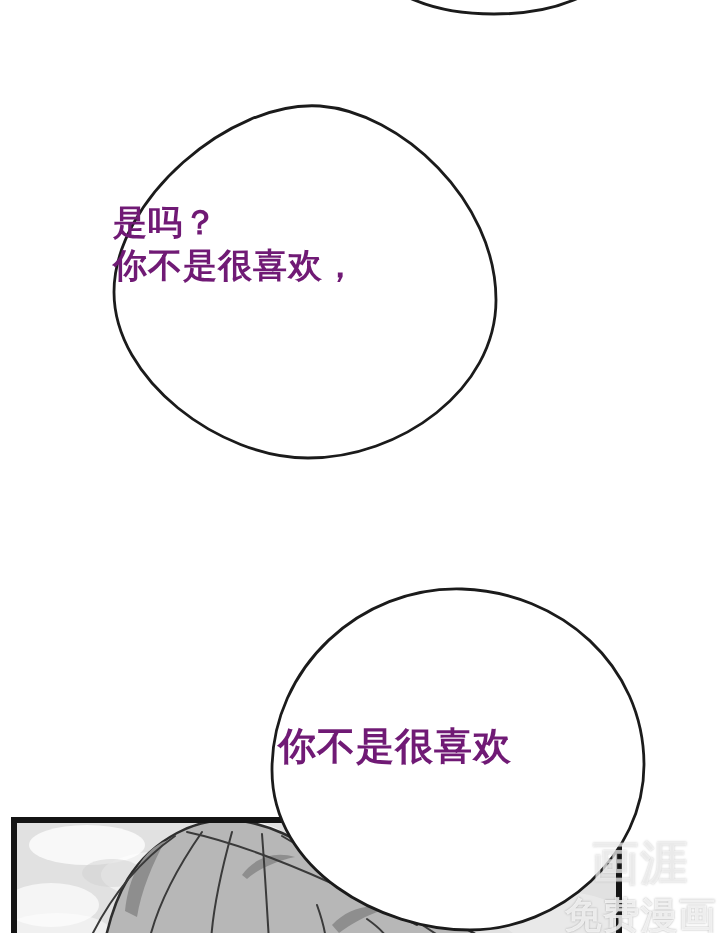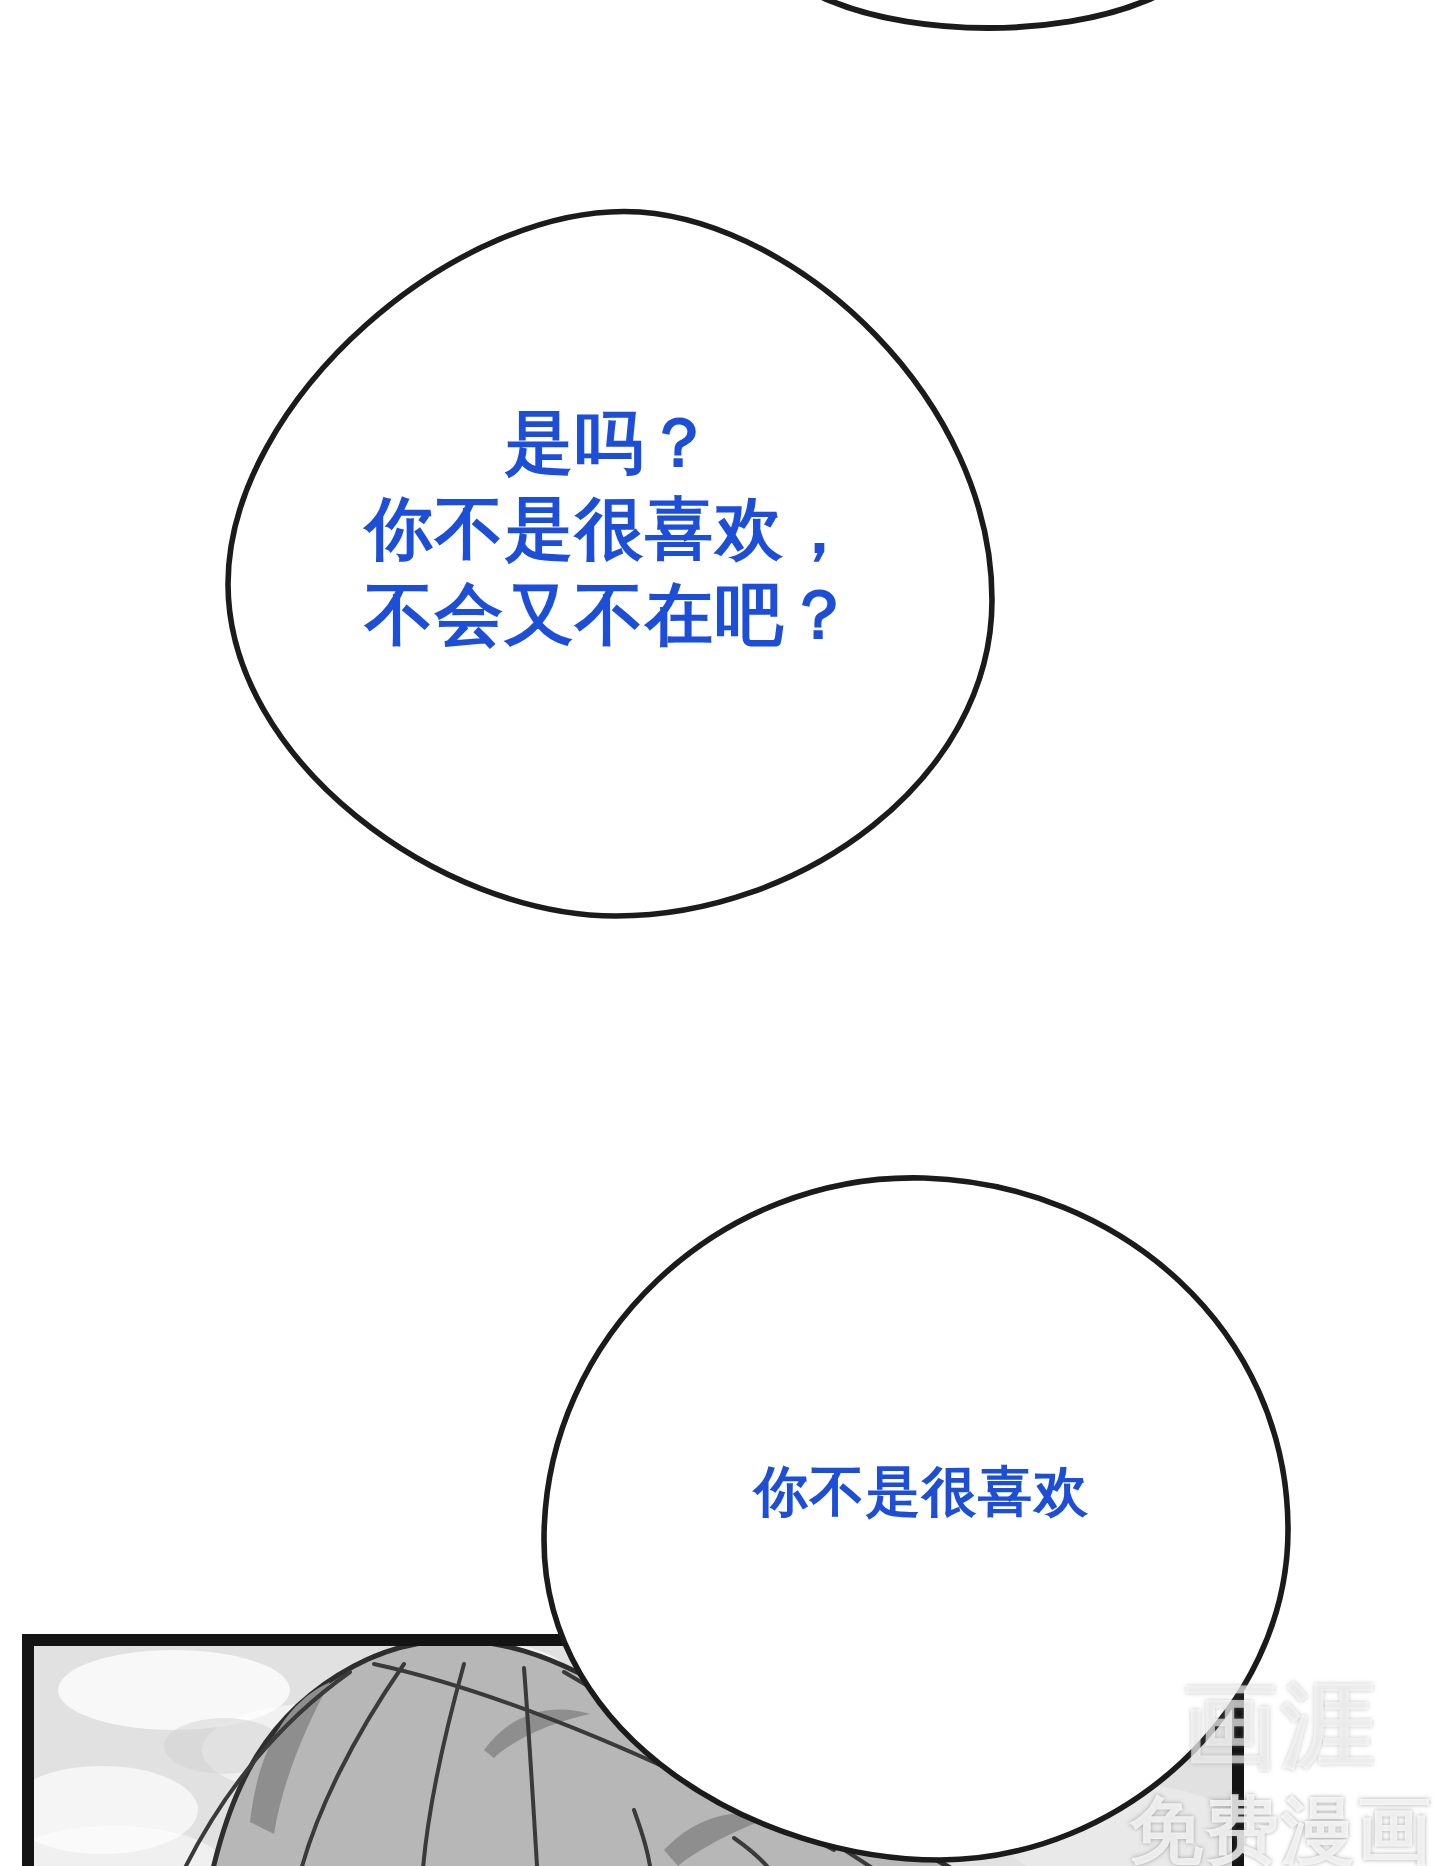--- a/index.html
+++ b/index.html
@@ -29,38 +29,38 @@
   .bubble-layer {
     position: absolute;
     left: 0; top: 0;
     width: 720px; height: 933px;
     z-index: 2;
   }
   
   .dialogue {
     position: absolute;
     z-index: 3;
-    text-align: center;
+    text-align: left;
     font-weight: 700;
-    color: #1d4ed8;
+    color: #701a75;
     letter-spacing: 1px;
   }
   .dialogue span { display: block; }
   .dialogue-middle {
     left: 113px;
     top: 201px;
     width: 384px;
     font-size: 34px;
     line-height: 43px;
   }
   .dialogue-bottom {
     left: 278px;
     top: 724px;
     width: 366px;
-    font-size: 27px;
+    font-size: 38px;
     line-height: 45px;
   }
   
   .watermark {
     position: absolute;
     left: 563px;
     top: 828px;
     width: 155px;
     z-index: 4;
     text-align: center;
@@ -133,21 +133,20 @@
     <ellipse cx="494" cy="-33" rx="112" ry="47" fill="#ffffff" stroke="#1b1b1b" stroke-width="3"></ellipse>
 
     <path d="M 320,106 C 400,112 496,200 496,300 C 496,390 400,458 308,458 C 220,458 114,380 114,292 C 114,200 230,100 320,106 Z" fill="#ffffff" stroke="#1b1b1b" stroke-width="2.8"></path>
 
     <path d="M 462,589 C 560,592 644,665 644,765 C 644,855 560,930 470,930 C 380,930 272,870 272,770 C 272,668 360,586 462,589 Z" fill="#ffffff" stroke="#1b1b1b" stroke-width="2.8"></path>
   </svg>
 
   <div class="dialogue dialogue-middle">
     <span>是吗？</span>
     <span>你不是很喜欢，</span>
-    <span>不会又不在吧？</span>
   </div>
 
   <div class="dialogue dialogue-bottom">
     <span>你不是很喜欢</span>
   </div>
 
   <div class="watermark">
     <span class="watermark-logo">画涯</span>
     <span class="watermark-caption">免费漫画</span>
   </div>

